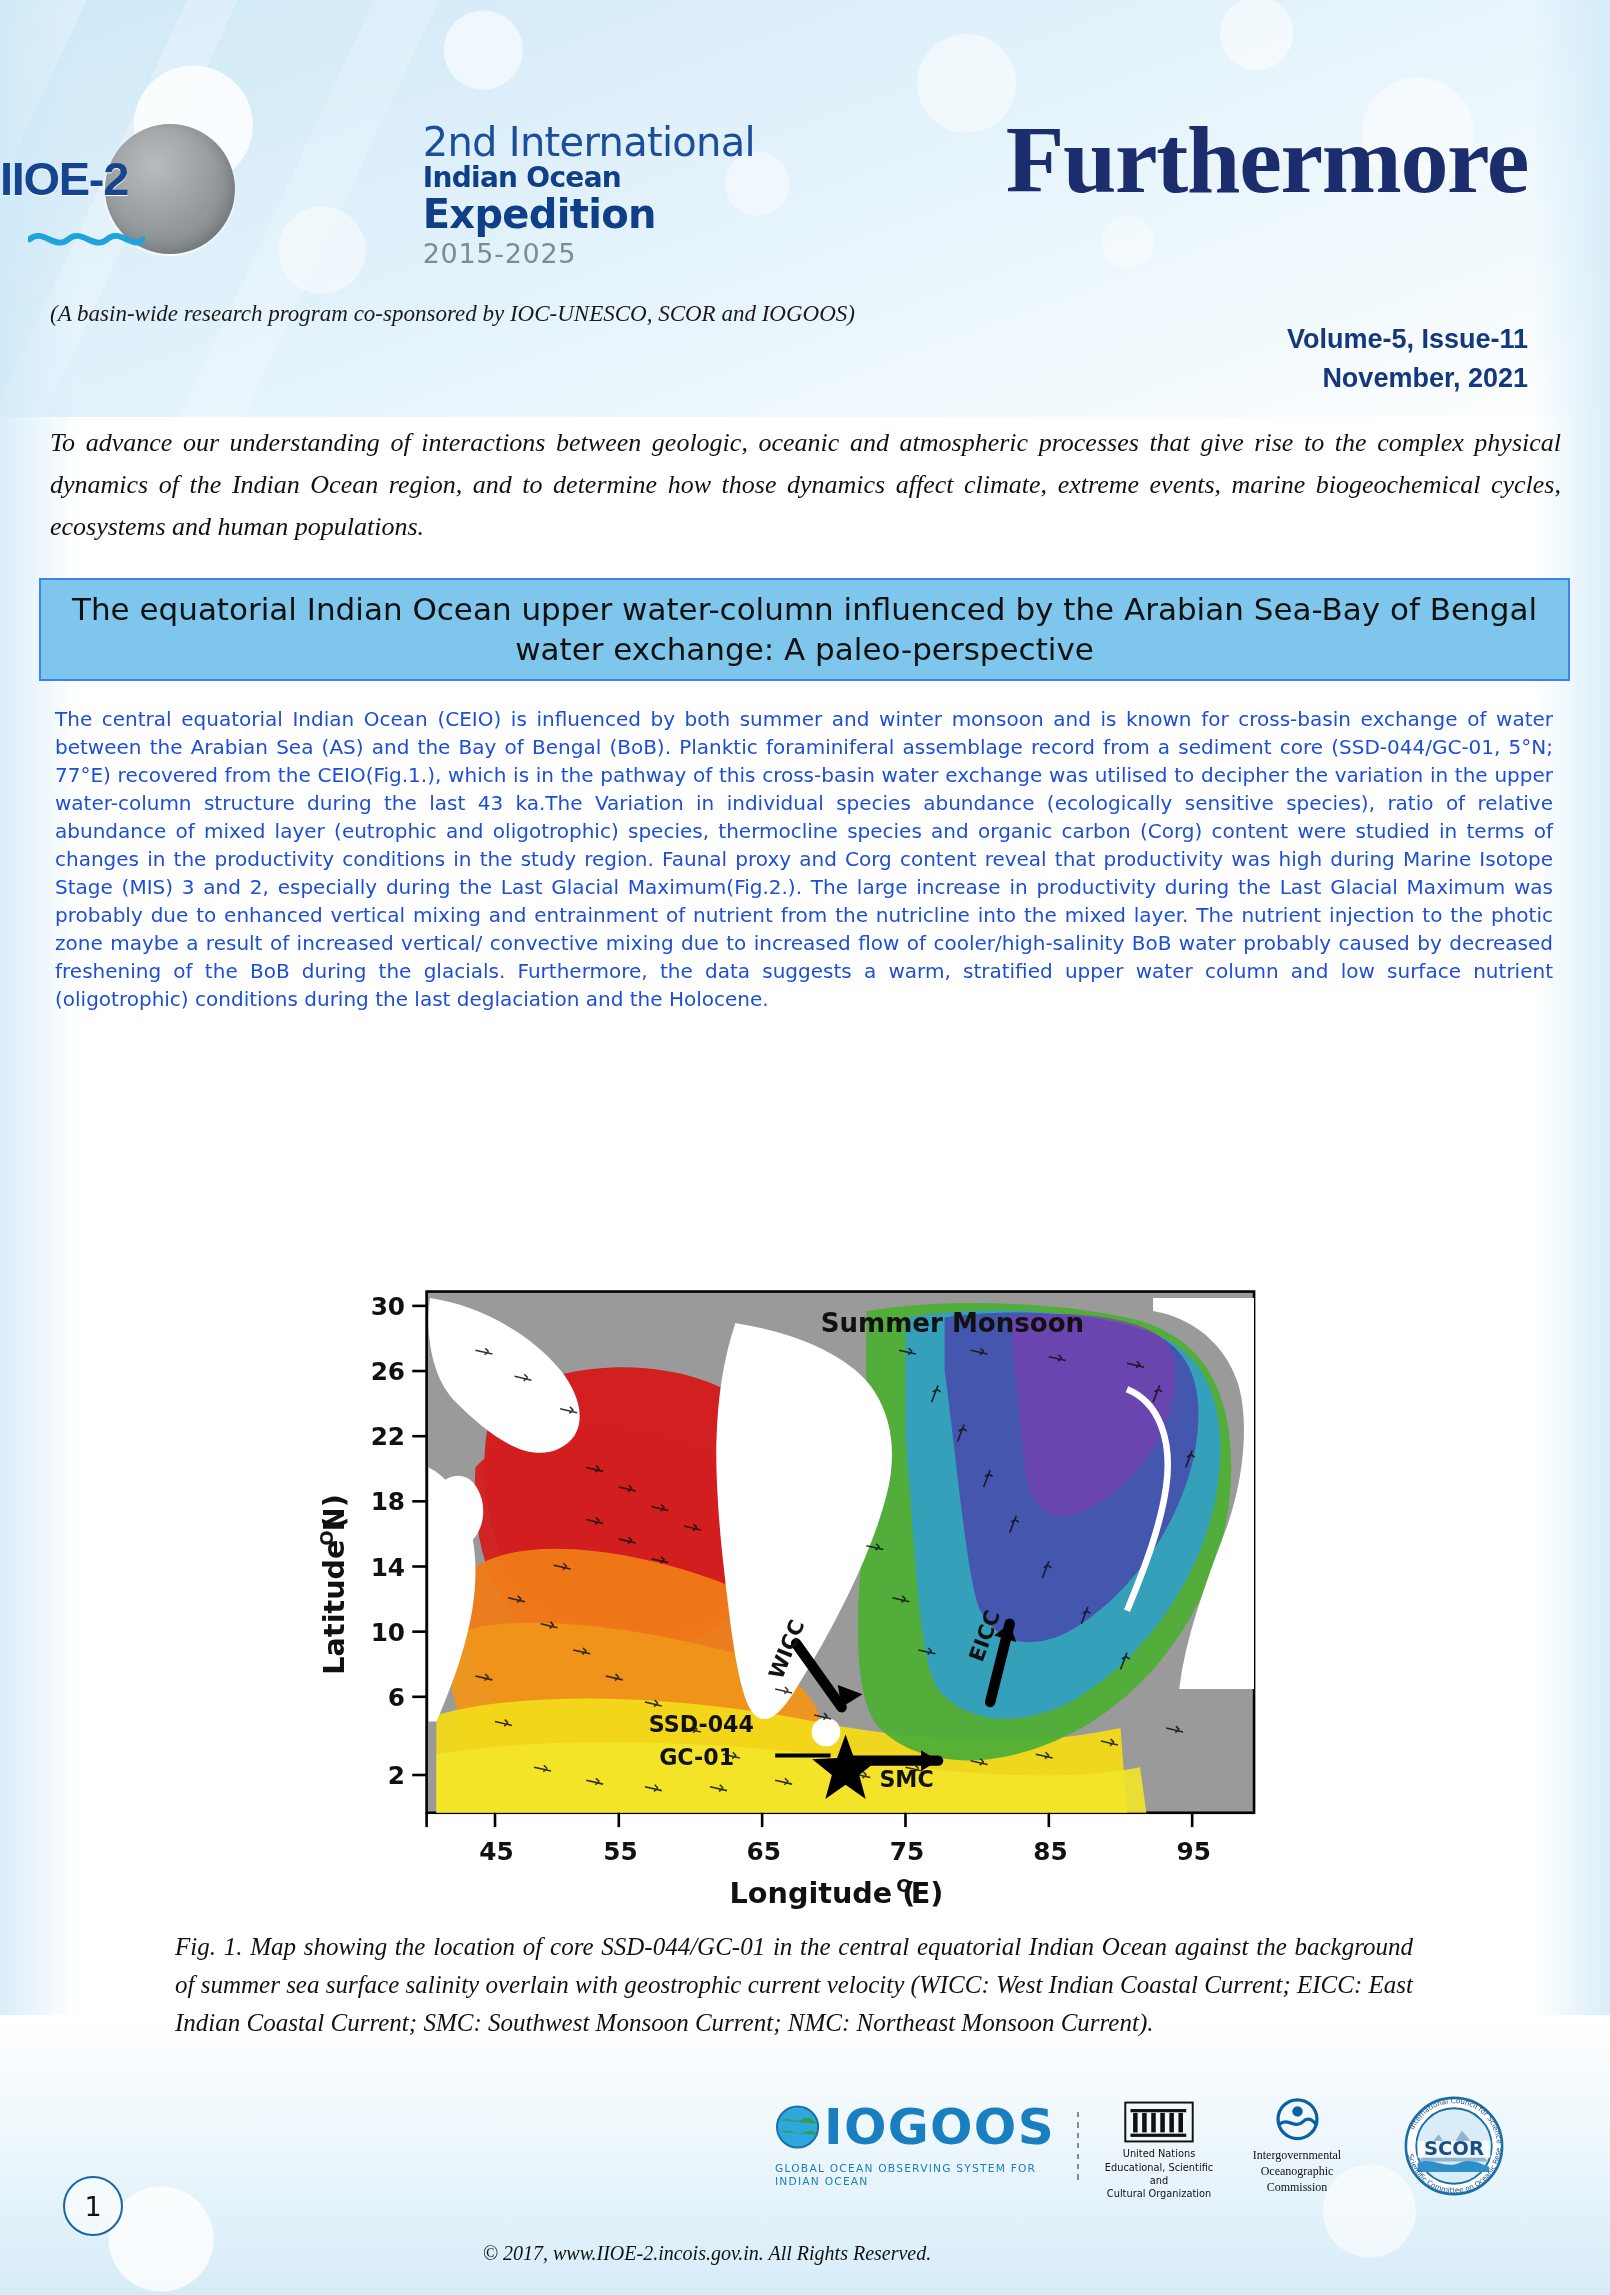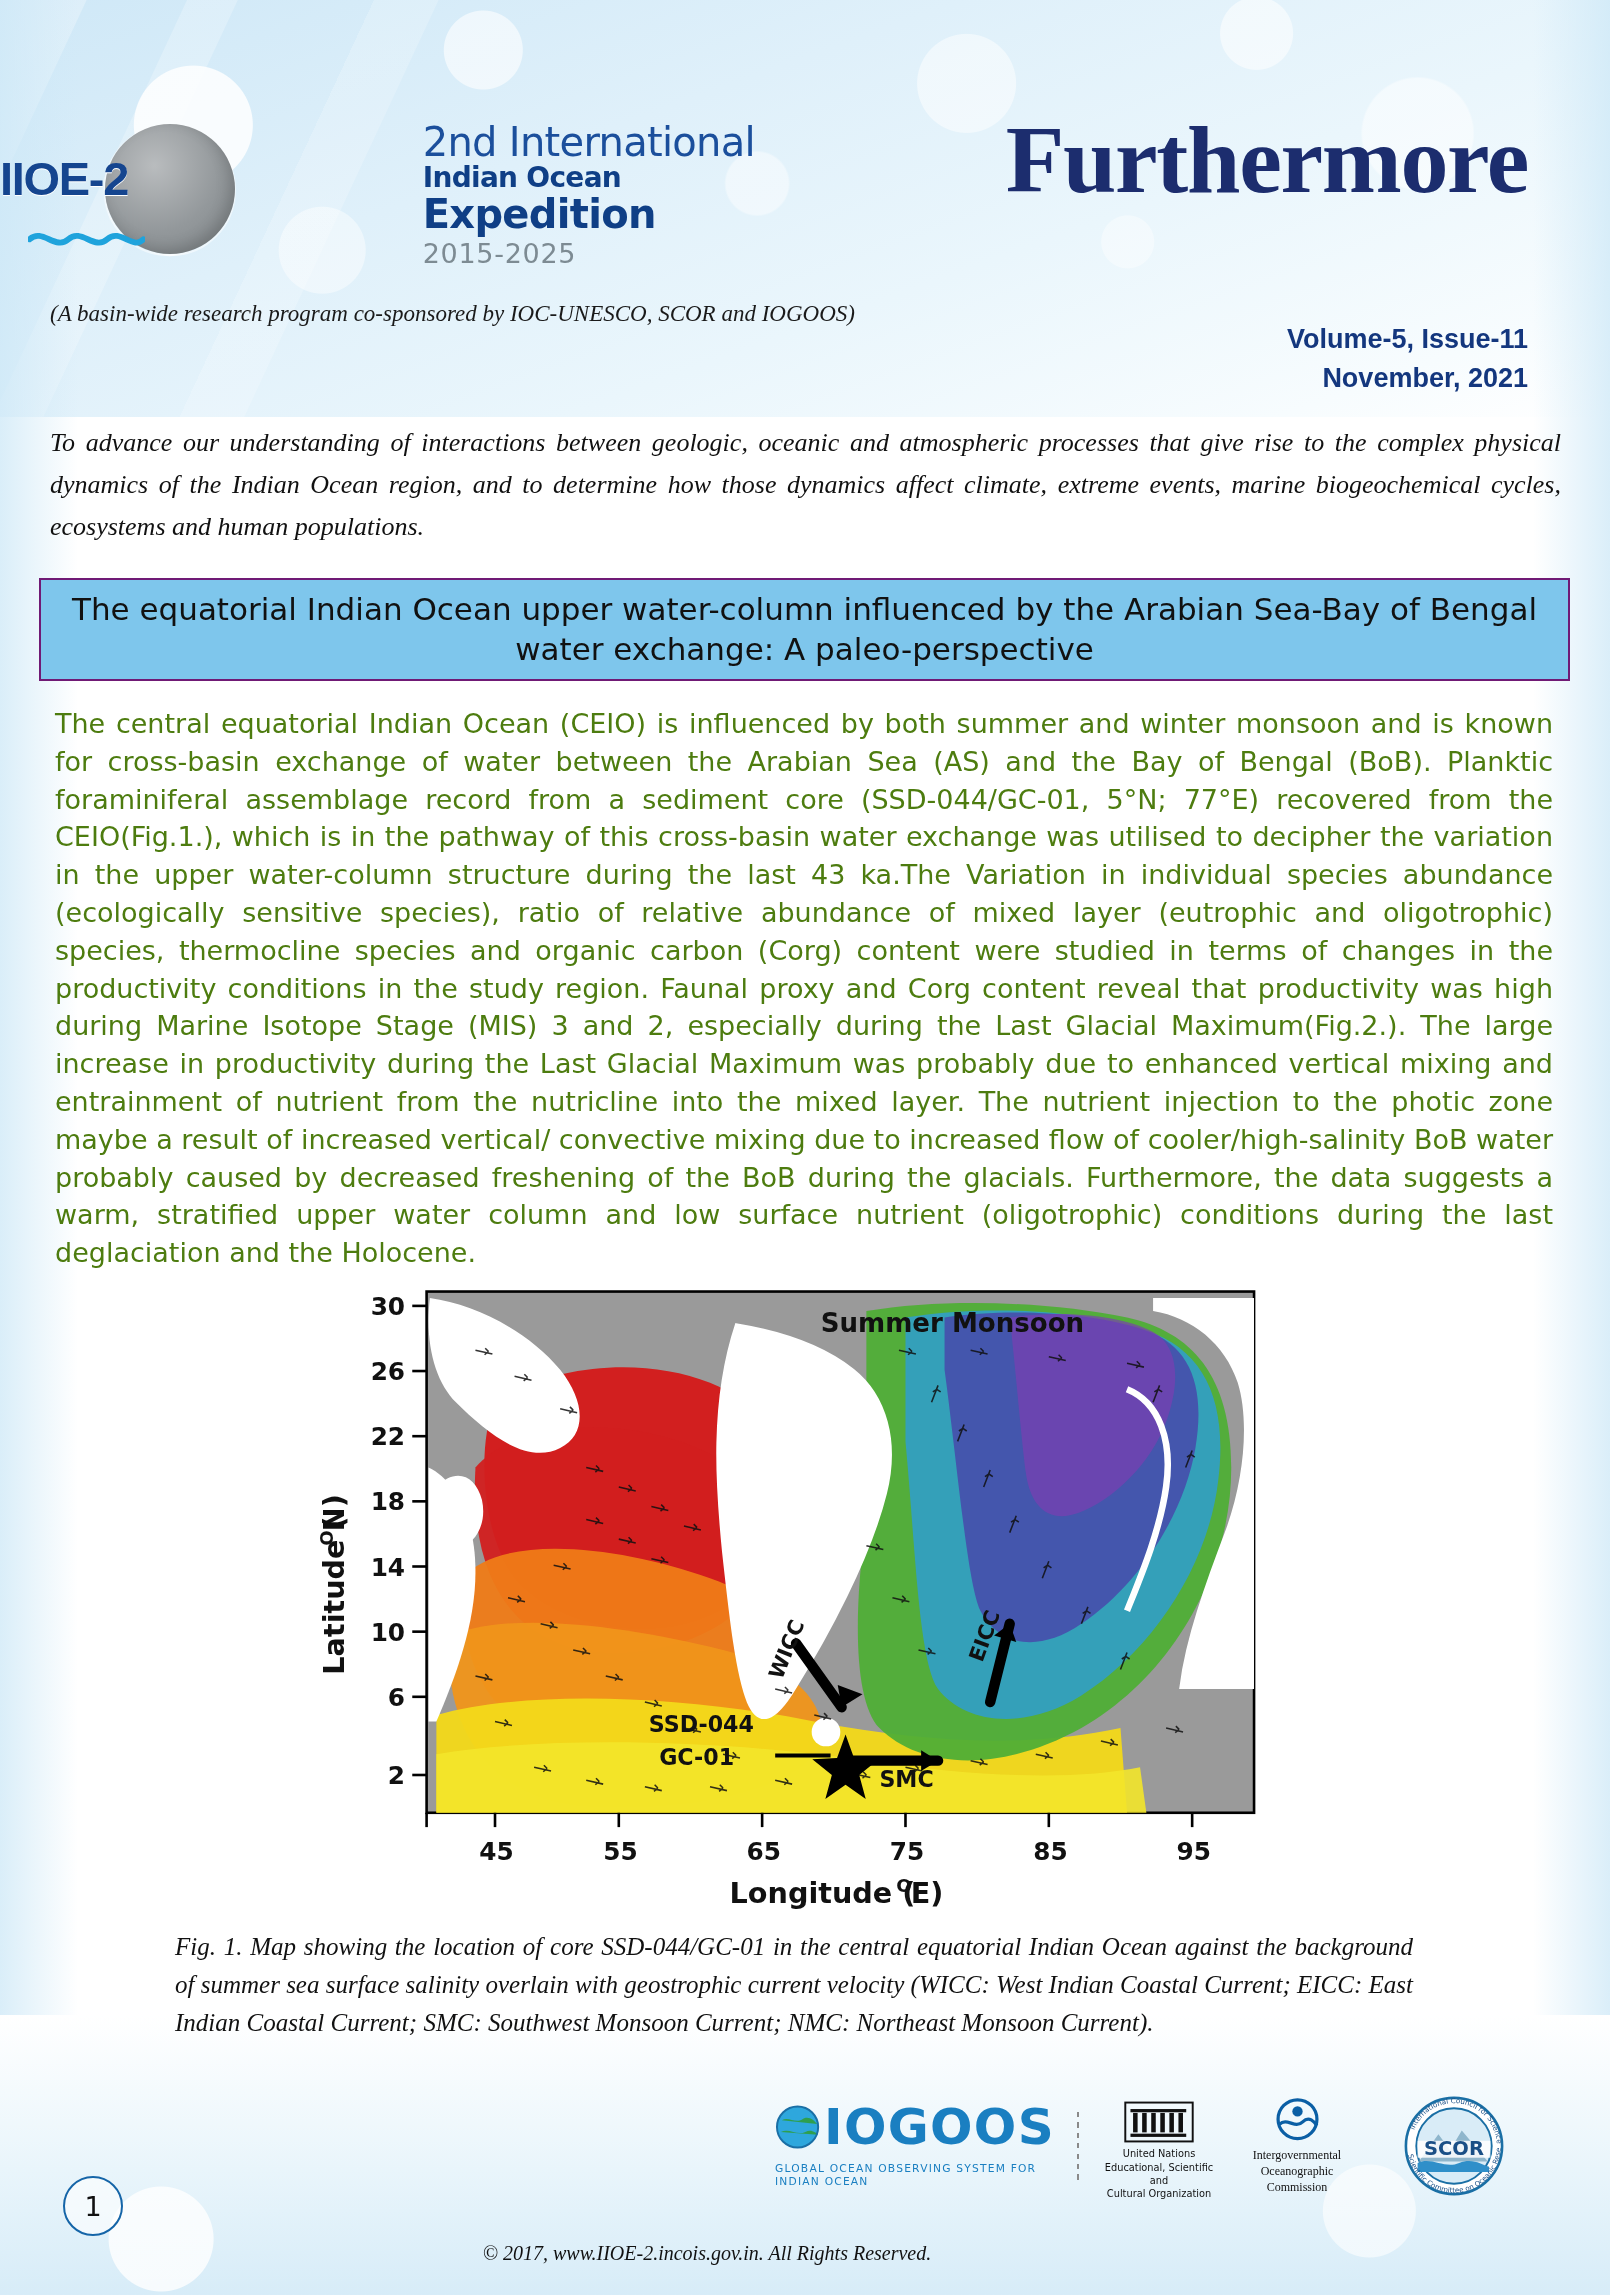--- a/index.html
+++ b/index.html
@@ -159,40 +159,40 @@
     line-height: 1.62;
     color: #111111;
     text-align: justify;
   }
 
   .article-title-box {
     position: absolute;
     left: 39px; top: 578px;
     width: 1531px; height: 103px;
     background: #7ec6ec;
-    border: 2px solid #701a75;
+    border: 2px solid #3b82f6;
     display: flex; align-items: center; justify-content: center;
   }
   .article-title-box .t {
     font-family: "DejaVu Sans", sans-serif;
     font-size: 31px;
     color: #111111;
     text-align: center;
     line-height: 1.28;
     padding: 0 26px;
   }
 
   .body-text {
     position: absolute;
     left: 55px; top: 705px;
     width: 1498px;
     font-family: "DejaVu Sans", sans-serif;
-    font-size: 27px;
+    font-size: 20px;
     line-height: 1.40;
-    color: #4d7c0f;
+    color: #1d4ed8;
     text-align: justify;
   }
 
   
   .figure {
     position: absolute;
     left: 280px; top: 1272px;
     width: 1049px; height: 638px;
   }
   .fig-canvas { position: absolute; inset: 0; }

